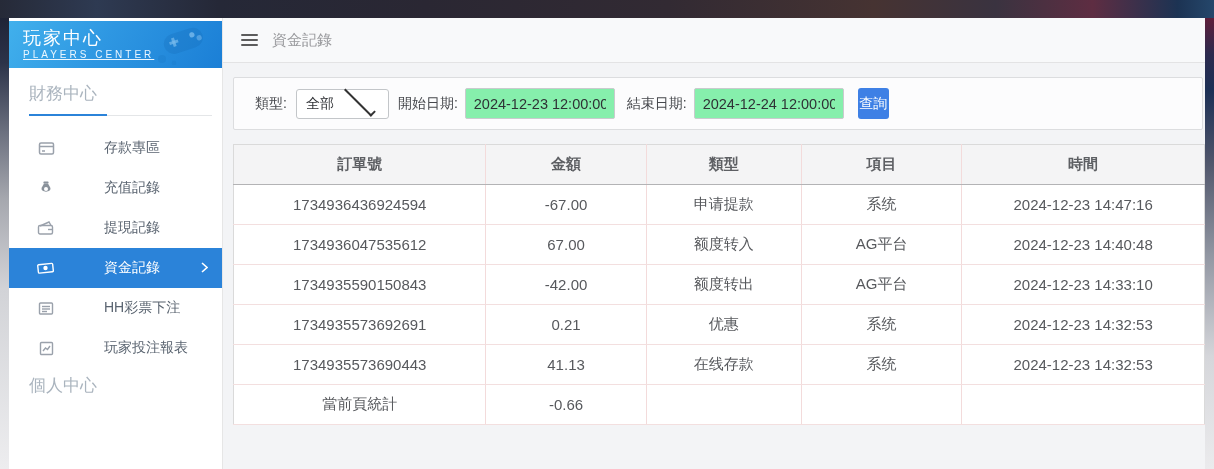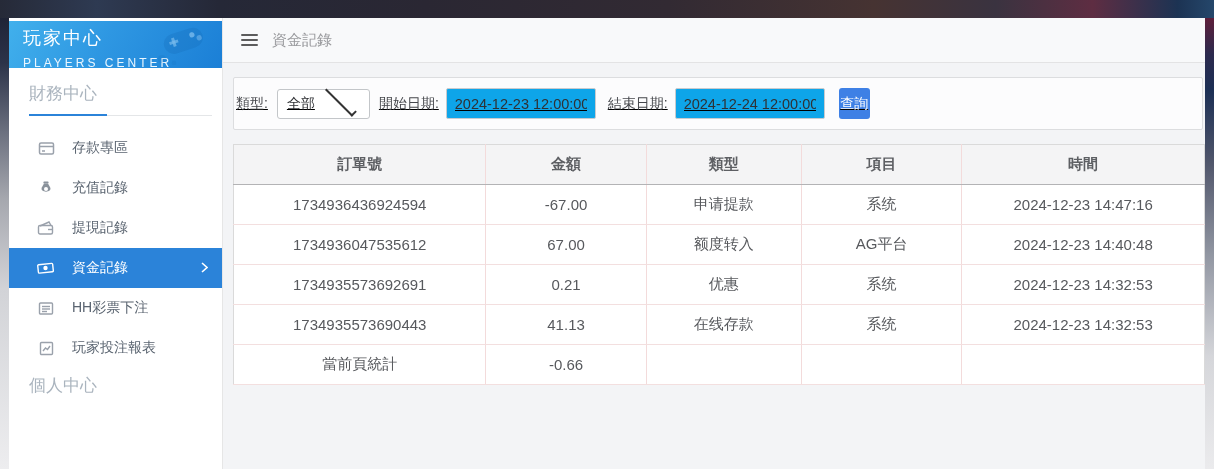--- a/index.html
+++ b/index.html
@@ -19,54 +19,54 @@
       #9095a1 52%,#d5d6da 75%,#ebebed 100%); }
 
   .page { position:absolute; left:9px; top:18px; width:1196px; height:451px;
     background:#ffffff; display:flex; overflow:hidden; }
 
   
   .sidebar { width:213px; flex:0 0 213px; background:#fff; overflow:hidden; }
   .side-header { position:relative; margin-top:3px; height:47px; padding:7px 8px 0 14px;
     background:linear-gradient(120deg,#41b0ec 0%,#2e97e2 45%,#1b7fd6 100%); overflow:hidden; }
   .side-header .t1 { color:#fff; font-size:18px; letter-spacing:2px; line-height:20px; }
-  .side-header .t2 { color:#eaf6ff; font-size:12px; letter-spacing:3px; margin-top:8px;text-decoration:underline; }
+  .side-header .t2 { color:#eaf6ff; font-size:10px; letter-spacing:3px; margin-top:1px;text-decoration:underline; }
   .gamepad { position:absolute; right:10px; top:6px; opacity:.55; }
   .section-label { color:#aab4be; font-size:17px; padding:14px 0 9px 20px; }
   .side-divider { display:flex; align-items:center; height:2px; margin:0 10px 0 20px; }
   .side-divider .blue { width:78px; height:2px; background:#2b83d9; }
   .side-divider .gray { flex:1; height:1px; background:#e4e6e8; }
   .menu { margin-top:12px; }
   .menu-item { height:40px; display:flex; align-items:center; padding-left:28px;
-    color:#5a6470; font-size:14px; cursor:pointer; }
+    color:#5a6470; font-size:14px; cursor:pointer;gap:32px; }
   .menu-item .mi-icon { width:18px; height:18px; margin-right:17px; display:flex;
     align-items:center; justify-content:center; }
   .menu-item.active { background:#2b83d9; color:#fff; padding-right:14px; }
   .menu-item.active .chev { margin-left:auto; }
 
   
   .main { flex:1; background:#f3f4f6; border-left:1px solid #e6e6e6; overflow:hidden; }
   .topbar { height:45px; background:#f8f9fa; border-bottom:1px solid #e3e3e4;
     display:flex; align-items:center; padding-left:18px; }
   .hamburger { width:17px; display:flex; flex-direction:column; gap:3px; cursor:pointer; }
   .hamburger div { height:2px; background:#5c5c5c; border-radius:1px; }
   .crumb-title { color:#98999c; font-size:15px; margin-left:14px; }
 
   .filter-card { margin:14px 2px 0 10px; height:53px; background:#fcfcfd;
     border:1px solid #dcdddf; border-radius:2px; display:flex; align-items:center;
-    padding-left:2px;text-decoration:underline; }
+    padding-left:21px; }
   .f-label { color:#46484d; font-size:14px; }
   .select-box { width:93px; height:30px; border:1px solid #c3c6c9; border-radius:3px;
     background:#fff; display:flex; align-items:center; padding:0 9px; margin:0 9px 0 9px;
     cursor:pointer; }
   .select-box span { font-size:14px; color:#2f3135; flex:1; }
   .sel-chev { width:7px; height:7px; border-right:2px solid #333; border-bottom:2px solid #333;
     transform:rotate(45deg) translate(-2px,-2px); }
   .date-input { width:150px; height:31px; border:1px solid #c9cbce; border-radius:2px;
-    background:#0ea5e9; font-size:14.5px; color:#2f3135; padding:0 8px; margin:0 12px 0 7px;
+    background:#86efac; font-size:14.5px; color:#2f3135; padding:0 8px; margin:0 12px 0 7px;
     font-family:"Liberation Sans","DejaVu Sans",sans-serif; }
   .search-btn { width:31px; height:31px; background:#3e80e5; color:#fff; font-size:14px;
     border:none; border-radius:3px; cursor:pointer; margin-left:2px; }
 
   .record-table { margin:14px 2px 0 10px; border-collapse:collapse; width:972px;
     background:#fff; table-layout:fixed; }
   .record-table th, .record-table td { border-left:1px solid #f3dbdb; border-right:1px solid #f3dbdb;
     text-align:center; overflow:hidden; white-space:nowrap; }
   .record-table th { height:40px; background:#f4f4f5; color:#5d5f63; font-size:15px;
     font-weight:bold; border-top:1px solid #dadada; border-bottom:1px solid #b3b3b5; }
@@ -237,20 +237,27 @@
           <td>2024-12-23 14:47:16</td>
         </tr>
         <tr>
           <td>1734936047535612</td>
           <td>67.00</td>
           <td>额度转入</td>
           <td>AG平台</td>
           <td>2024-12-23 14:40:48</td>
         </tr>
         <tr>
+          <td>1734935590150843</td>
+          <td>-42.00</td>
+          <td>额度转出</td>
+          <td>AG平台</td>
+          <td>2024-12-23 14:33:10</td>
+        </tr>
+        <tr>
           <td>1734935573692691</td>
           <td>0.21</td>
           <td>优惠</td>
           <td>系统</td>
           <td>2024-12-23 14:32:53</td>
         </tr>
         <tr>
           <td>1734935573690443</td>
           <td>41.13</td>
           <td>在线存款</td>

